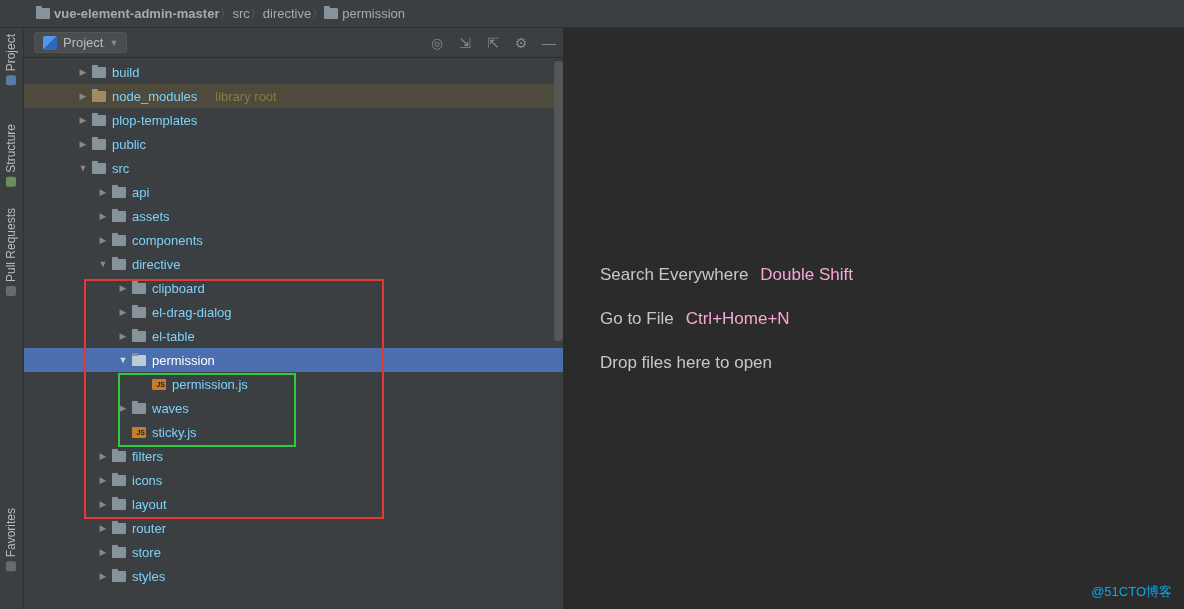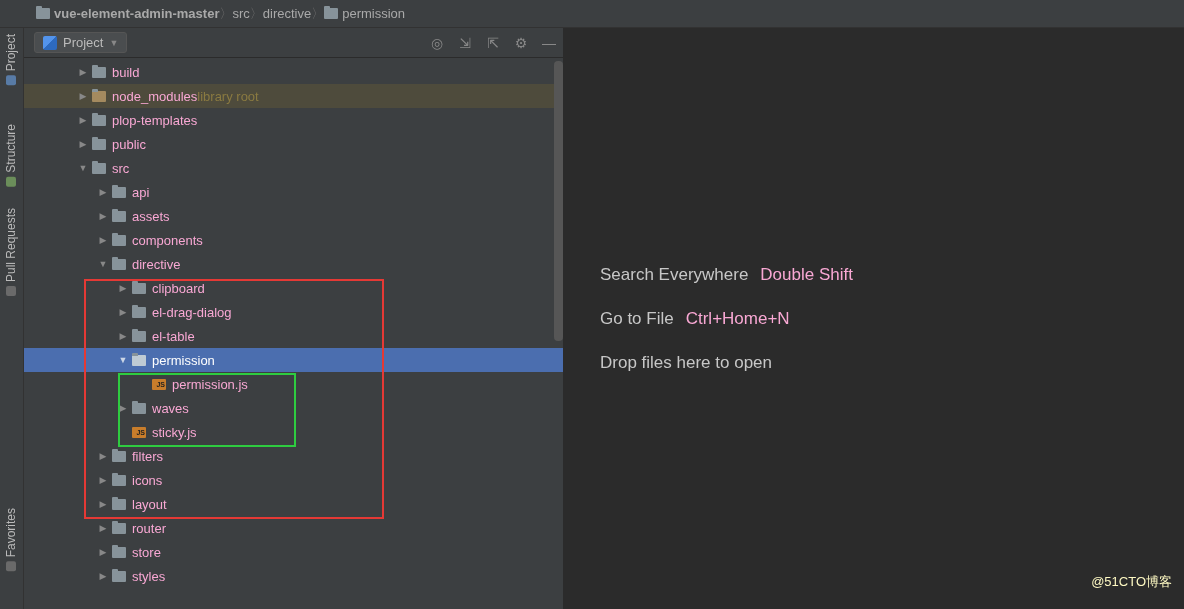--- a/index.html
+++ b/index.html
@@ -22,33 +22,33 @@
 .sidebar-header-left { display: flex; align-items: center; gap: 6px; background: #4a4d4f; border: 1px solid #555; border-radius: 3px; padding: 2px 8px; }
 .sidebar-header-left .down { font-size: 9px; color: #888; }
 .sidebar-header-right { display: flex; align-items: center; gap: 12px; }
 .tool-ico { width: 16px; height: 16px; display: inline-flex; align-items: center; justify-content: center; color: #888; font-size: 14px; cursor: pointer; }
 .tree { flex: 1; overflow: hidden; padding-top: 2px; position: relative; }
 .tree-row { height: 24px; display: flex; align-items: center; position: relative; cursor: pointer; }
 .tree-row.sel { background: #4b6eaf; color: #fff; }
 .tree-row.lib { background: #4e4b3c; }
 .chev { width: 10px; display: inline-block; text-align: center; font-size: 9px; color: #888; margin-right: 4px; }
 .tree-row.sel .chev { color: #cbd6e6; }
-.label { color: #f9a8d4; }
+.label { color: #7dd3fc; }
 .tree-row.sel .label { color: #fff; }
-.lib-hint { color: #8a7a41; margin-left: 0; }
+.lib-hint { color: #8a7a41; margin-left: 18px; }
 .js-ico { width: 14px; height: 11px; background: #c87d2b; display: inline-block; border-radius: 1px; position: relative; margin-right: 6px; font-size: 7px; color: #1e1e1e; font-weight: bold; line-height: 11px; text-align: right; padding-right: 1px; }
 .fld { display: inline-block; margin-right: 6px; }
 .box-red { position: absolute; left: 60px; top: 221px; width: 300px; height: 240px; border: 2px solid #e53935; pointer-events: none; }
 .box-green { position: absolute; left: 94px; top: 315px; width: 178px; height: 74px; border: 2px solid #2ecc40; pointer-events: none; }
 .scroll-thumb { position: absolute; right: 0; top: 33px; width: 9px; height: 280px; background: #565656; border-radius: 4px; }
 .editor { flex: 1; background: #2b2b2b; display: flex; flex-direction: column; justify-content: center; padding-left: 36px; gap: 24px; }
 .hint-row { font-size: 17px; display: flex; gap: 12px; }
 .hint-label { color: #c7c7c7; }
 .hint-key { color: #f9a8d4; }
-.watermark { position: absolute; right: 12px; bottom: 18px; color: #fef9c3; font-size: 13px; }
+.watermark { position: absolute; right: 12px; bottom: 8px; color: #0ea5e9; font-size: 13px; }
 .proj-ico { width: 14px; height: 14px; background: linear-gradient(135deg,#5394ec 50%,#2d6abf 50%); display: inline-block; border-radius: 2px; }
 </style>
 </head>
 <body>
 
 <div class="breadcrumb">
   <span class="crumb">
       <span class="folder-ico"></span>
       <b>vue-element-admin-master</b>
     </span>

